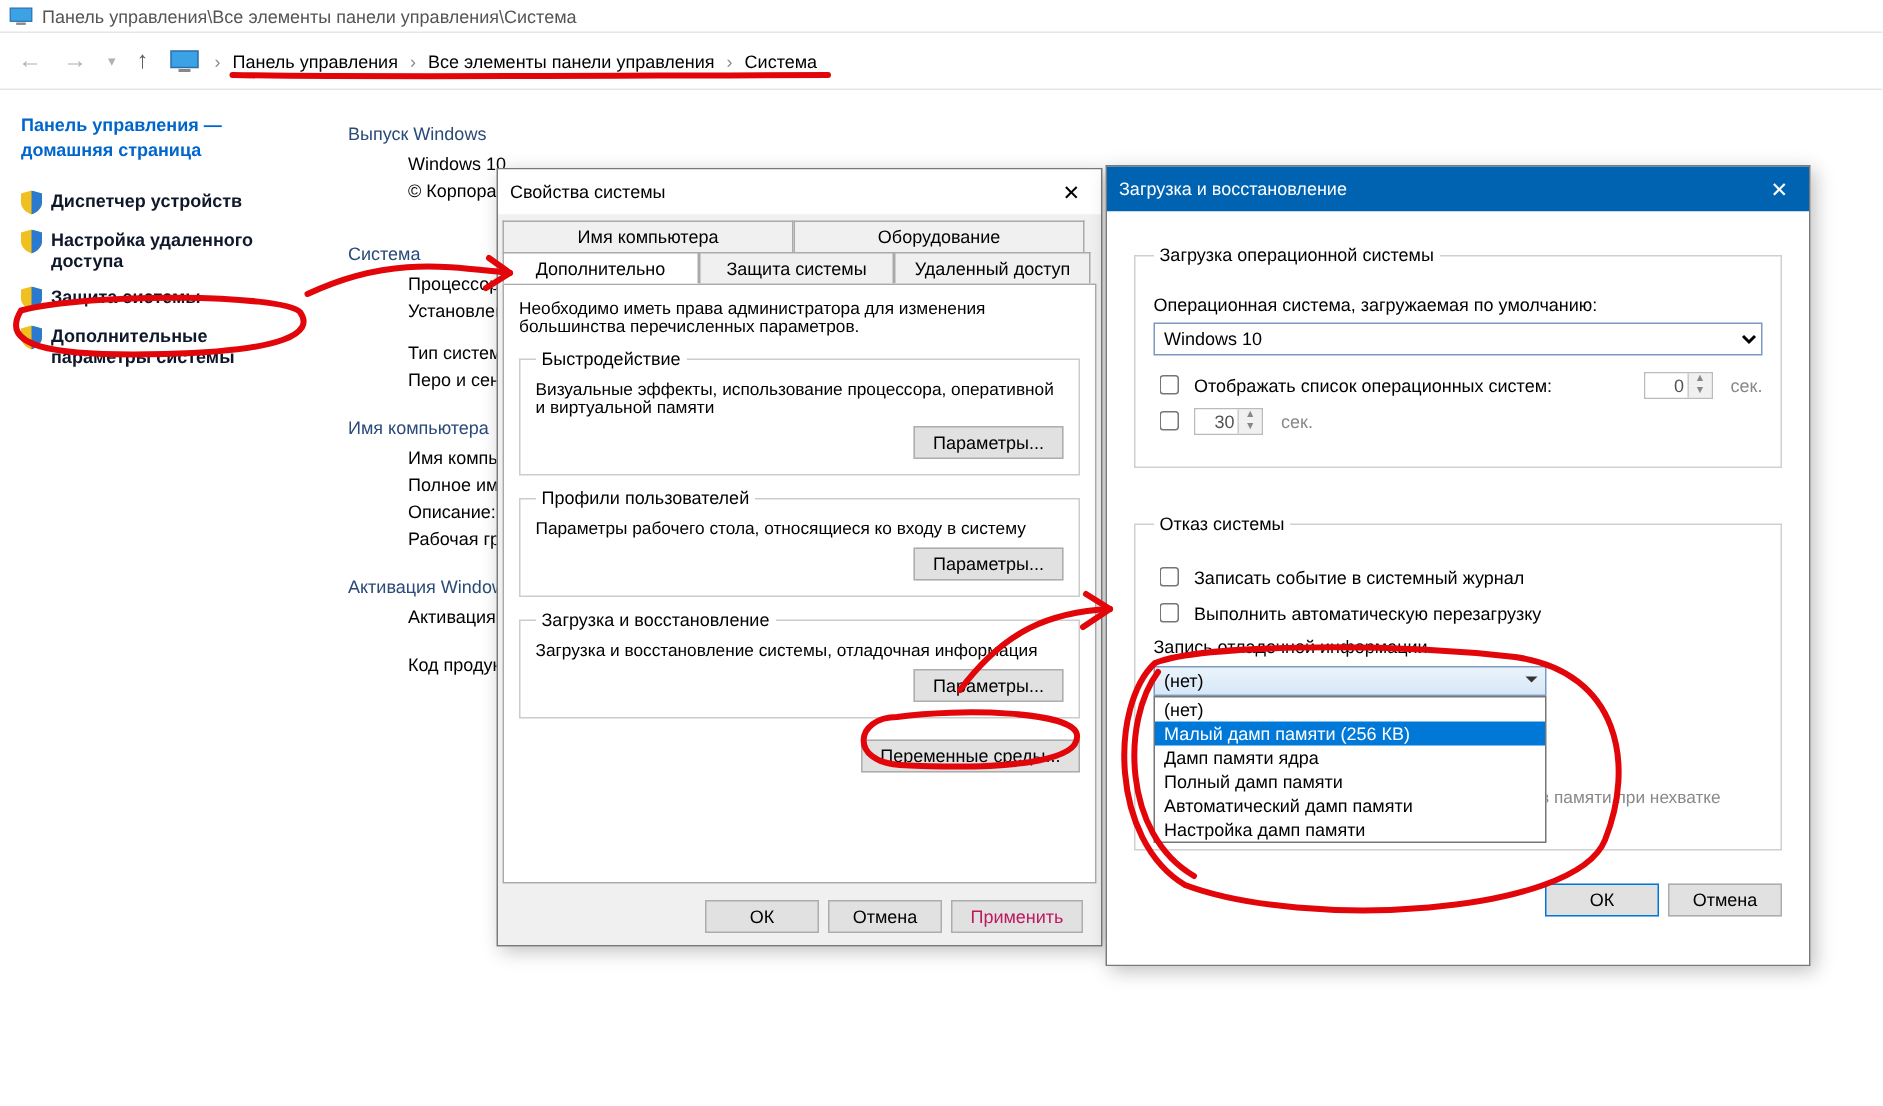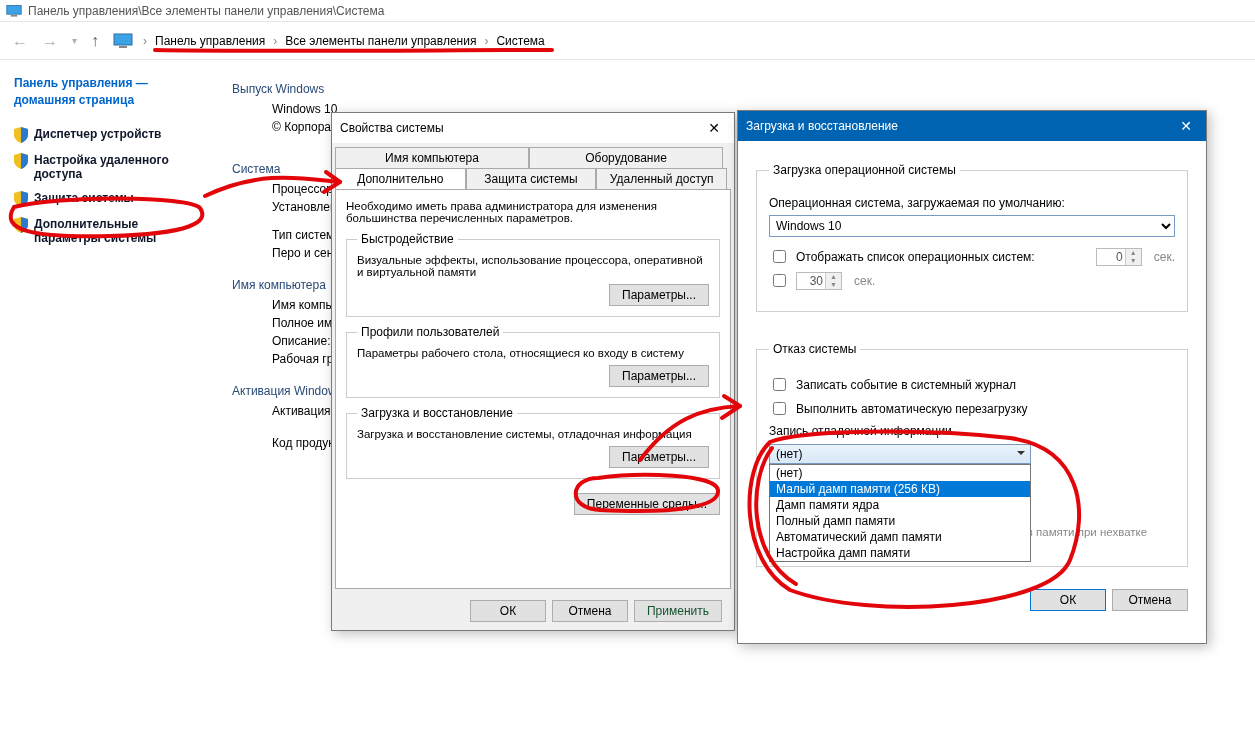--- a/index.html
+++ b/index.html
@@ -48,21 +48,21 @@
 .tab.row2 { width: 33%; }
 .tab.active { background: #fff; z-index: 2; }
 .tab-content { background: #fff; border: 1px solid #aaa; margin: 0 3px 3px 3px; padding: 10px; height: 400px; position: relative; }
 .tab-content .note { font-size: 11.5px; margin-bottom: 8px; }
 fieldset { border: 1px solid #ccc; margin: 8px 0; padding: 8px 10px 10px 10px; position: relative; }
 fieldset legend { font-size: 12px; padding: 0 4px; }
 fieldset .desc { font-size: 11.5px; margin-bottom: 6px; }
 .btn { background: #e1e1e1; border: 1px solid #adadad; padding: 3px 12px; font-size: 12px; cursor: default; min-width: 76px; }
 .btn-row-right { text-align: right; margin-top: 6px; }
 .dlg-buttons { background: #f0f0f0; padding: 8px 12px; text-align: right; display: flex; justify-content: flex-end; gap: 6px; }
-.btn.disabled { color: #14532d; }
+.btn.disabled { color: #be185d; }
 
 
 .startup { left: 737px; top: 110px; width: 470px; }
 .startup .dlg-body { padding: 14px 18px 32px 18px; }
 fieldset.group { border: 1px solid #d0d0d0; padding: 14px 12px 16px 12px; }
 .form-row { display: flex; align-items: center; margin: 5px 0; font-size: 12px; gap: 6px; }
 .form-row label { flex: 1; }
 select.full { width: 100%; font-size: 12px; padding: 2px; background: #fff; border: 1px solid #7a9ac0; }
 input[type=checkbox] { margin-right: 4px; }
 .spin { width: 46px; display: inline-flex; border: 1px solid #bbb; background:#fff; }

